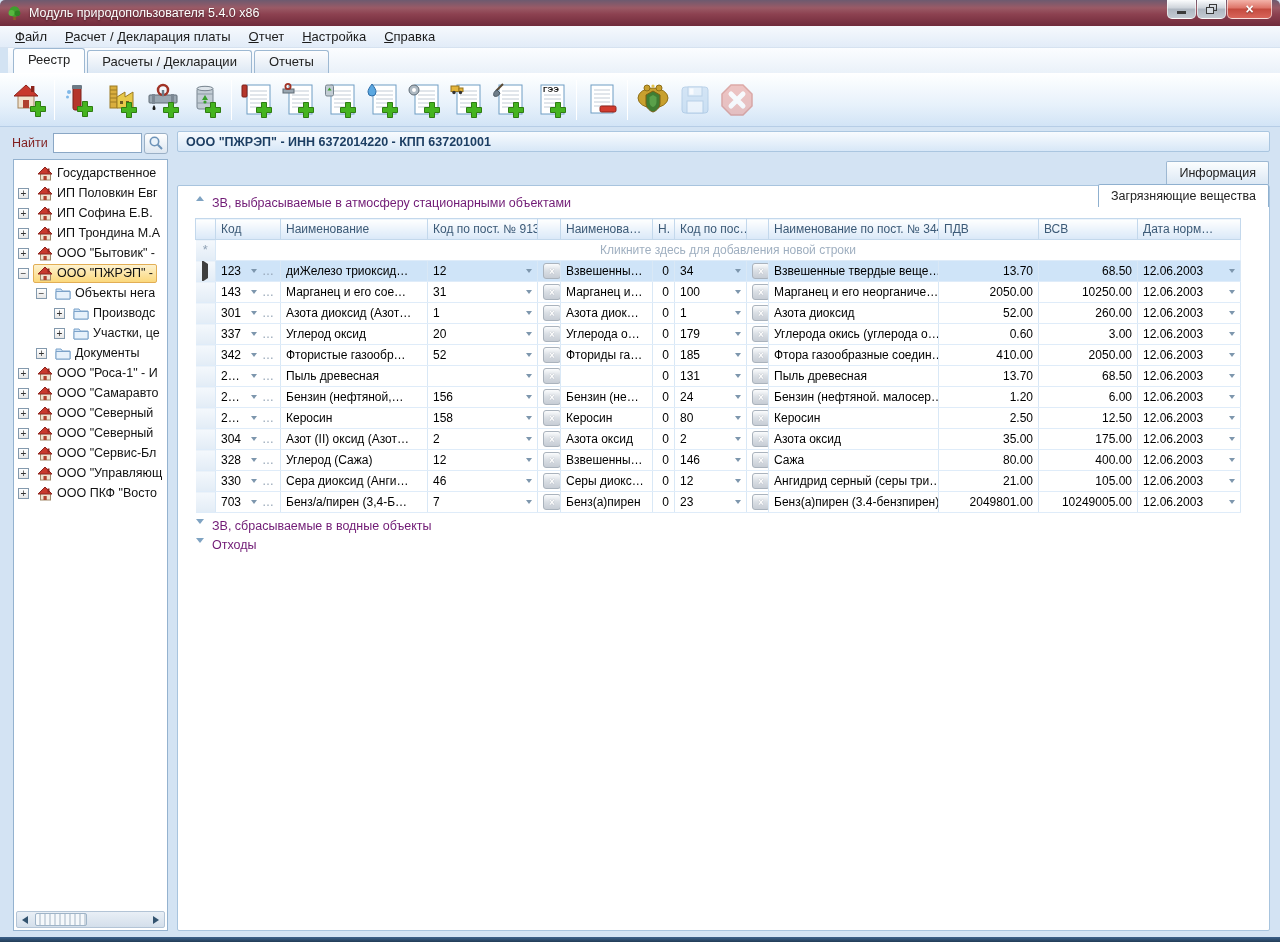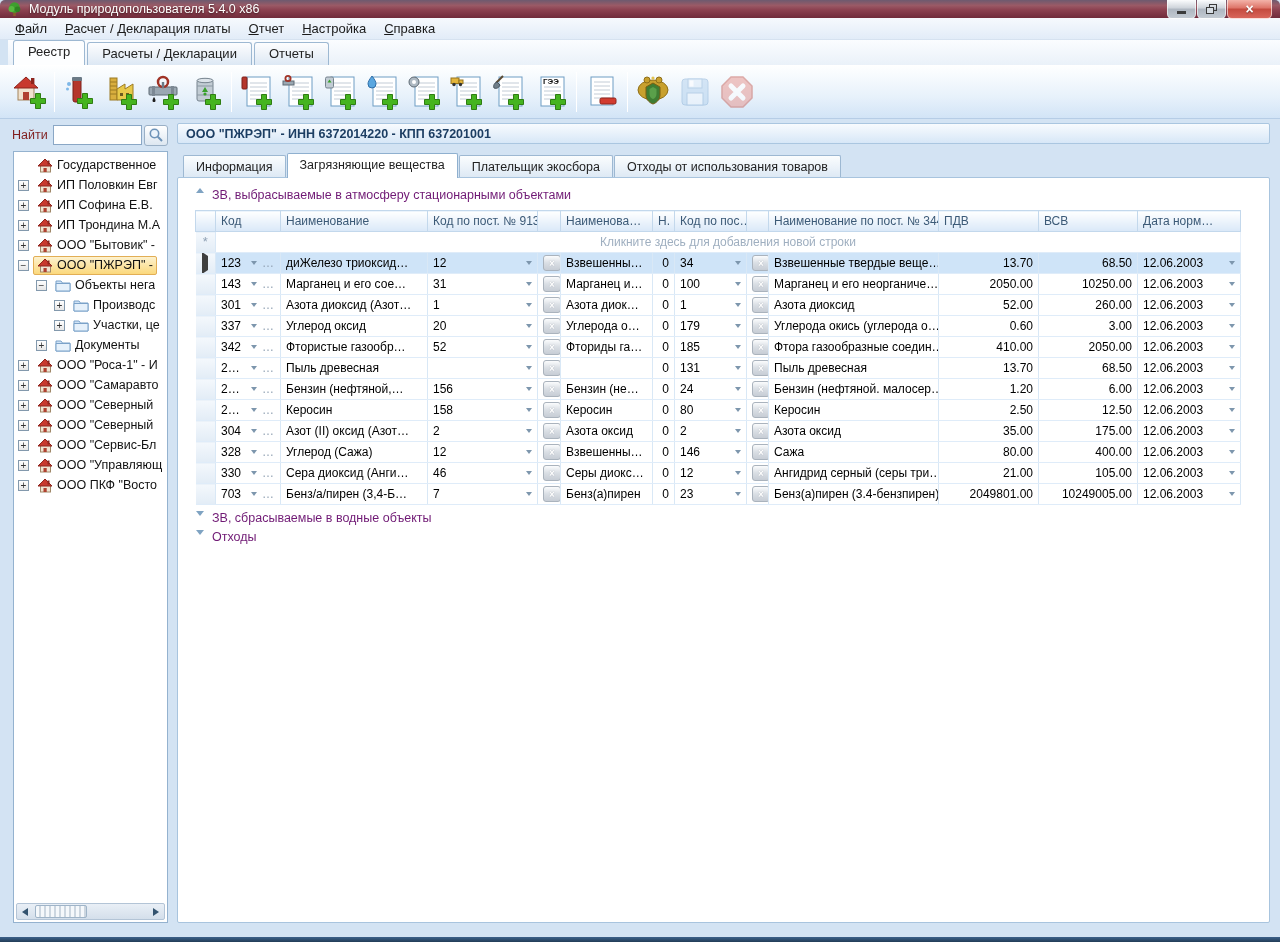--- a/index.html
+++ b/index.html
@@ -1,20 +1,20 @@
 <!DOCTYPE html>
 <html><head>
 <meta charset="utf-8">
 <style>
   * { box-sizing: border-box; margin:0; padding:0; }
   html,body { width:1280px; height:942px; overflow:hidden; }
   body { font-family:"Liberation Sans", sans-serif; background:#d3e3f3; position:relative; }
 
   
-  .titlebar { height:18px; background:linear-gradient(180deg,#6d5a6f 0%,#9a5a66 30%,#8c4150 55%,#702b3b 100%);
+  .titlebar { height:26px; background:linear-gradient(180deg,#6d5a6f 0%,#9a5a66 30%,#8c4150 55%,#702b3b 100%);
     display:flex; align-items:center; padding:0 6px; border-radius:5px 5px 0 0; position:relative; }
   .app-icon { width:17px; height:17px; margin-right:6px; }
   .title-text { color:#fff; font-size:12.5px; text-shadow:0 1px 2px #00000088; }
   .winbtns { position:absolute; right:8px; top:0; display:flex; }
   .wbtn { width:29px; height:19px; border:1px solid #ffffff99; border-top:none; border-radius:0 0 5px 5px;
     background:linear-gradient(#fbfcfd,#cdd3da 45%,#aeb6c0 50%,#c3cad2); display:flex; align-items:center; justify-content:center; margin-left:1px; }
   .wbtn.close { width:45px; background:linear-gradient(#f3b3a9,#dd7367 45%,#c44a3e 50%,#d8655a); }
   .glyph-min { width:9px; height:3px; background:#3b3b3b; margin-top:7px; }
   .glyph-restore { position:relative; width:11px; height:10px; }
   .glyph-restore i { position:absolute; border:1.5px solid #3b3b3b; background:transparent; display:block; }
@@ -66,21 +66,21 @@
   .tri-left { width:0;height:0;border-top:4px solid transparent;border-bottom:4px solid transparent;border-right:6px solid #33536f; }
   .tri-rightA { width:0;height:0;border-top:4px solid transparent;border-bottom:4px solid transparent;border-left:6px solid #33536f; }
   .scr-track { flex:1; height:100%; position:relative; }
   .scr-thumb { position:absolute; left:2px; top:1px; width:52px; height:13px; border:1px solid #9fb4c8; border-radius:2px;
     background:repeating-linear-gradient(90deg,#f5f8fb 0 3px,#ccd6e0 3px 5px); }
 
   
   .mainpanel { flex:1; margin-left:9px; display:flex; flex-direction:column; }
   .caption { height:21px; background:linear-gradient(#f8fbfe,#d7e7f7); border:1px solid #aac6e0; border-radius:2px;
     font-size:12.5px; font-weight:bold; color:#1c3e63; padding:3px 8px; }
-  .subtabs { margin-top:9px; padding-left:6px; display:flex; align-items:flex-end; height:25px; }
+  .subtabs { margin-top:9px; padding-left:6px; display:flex; align-items:flex-end; height:25px;flex-direction:column; }
   .sub-tab { font-size:12.5px; color:#222; padding:4px 12px; border:1px solid #9db8d2; border-bottom:none;
     border-radius:2px 2px 0 0; background:linear-gradient(#fbfdfe,#dce8f4); margin-right:1px; height:23px; white-space:nowrap; }
   .sub-tab.active { background:#ffffff; height:25px; position:relative; z-index:3; border-color:#8fb0cf; }
   .contentbox { flex:1; background:#fff; border:1px solid #a8c4de; border-radius:2px; margin-top:-1px; padding:10px 14px; position:relative; z-index:1; }
 
   .section { display:flex; align-items:flex-start; height:19px; font-size:12.5px; color:#701a75; margin-left:4px; }
   .sec-arrow { width:0; height:0; margin-right:8px; }
   .sec-arrow.up { border-left:4px solid transparent; border-right:4px solid transparent; border-bottom:5px solid #7fa3c2; }
   .sec-arrow.down { border-left:4px solid transparent; border-right:4px solid transparent; border-top:5px solid #7fa3c2; }
 

